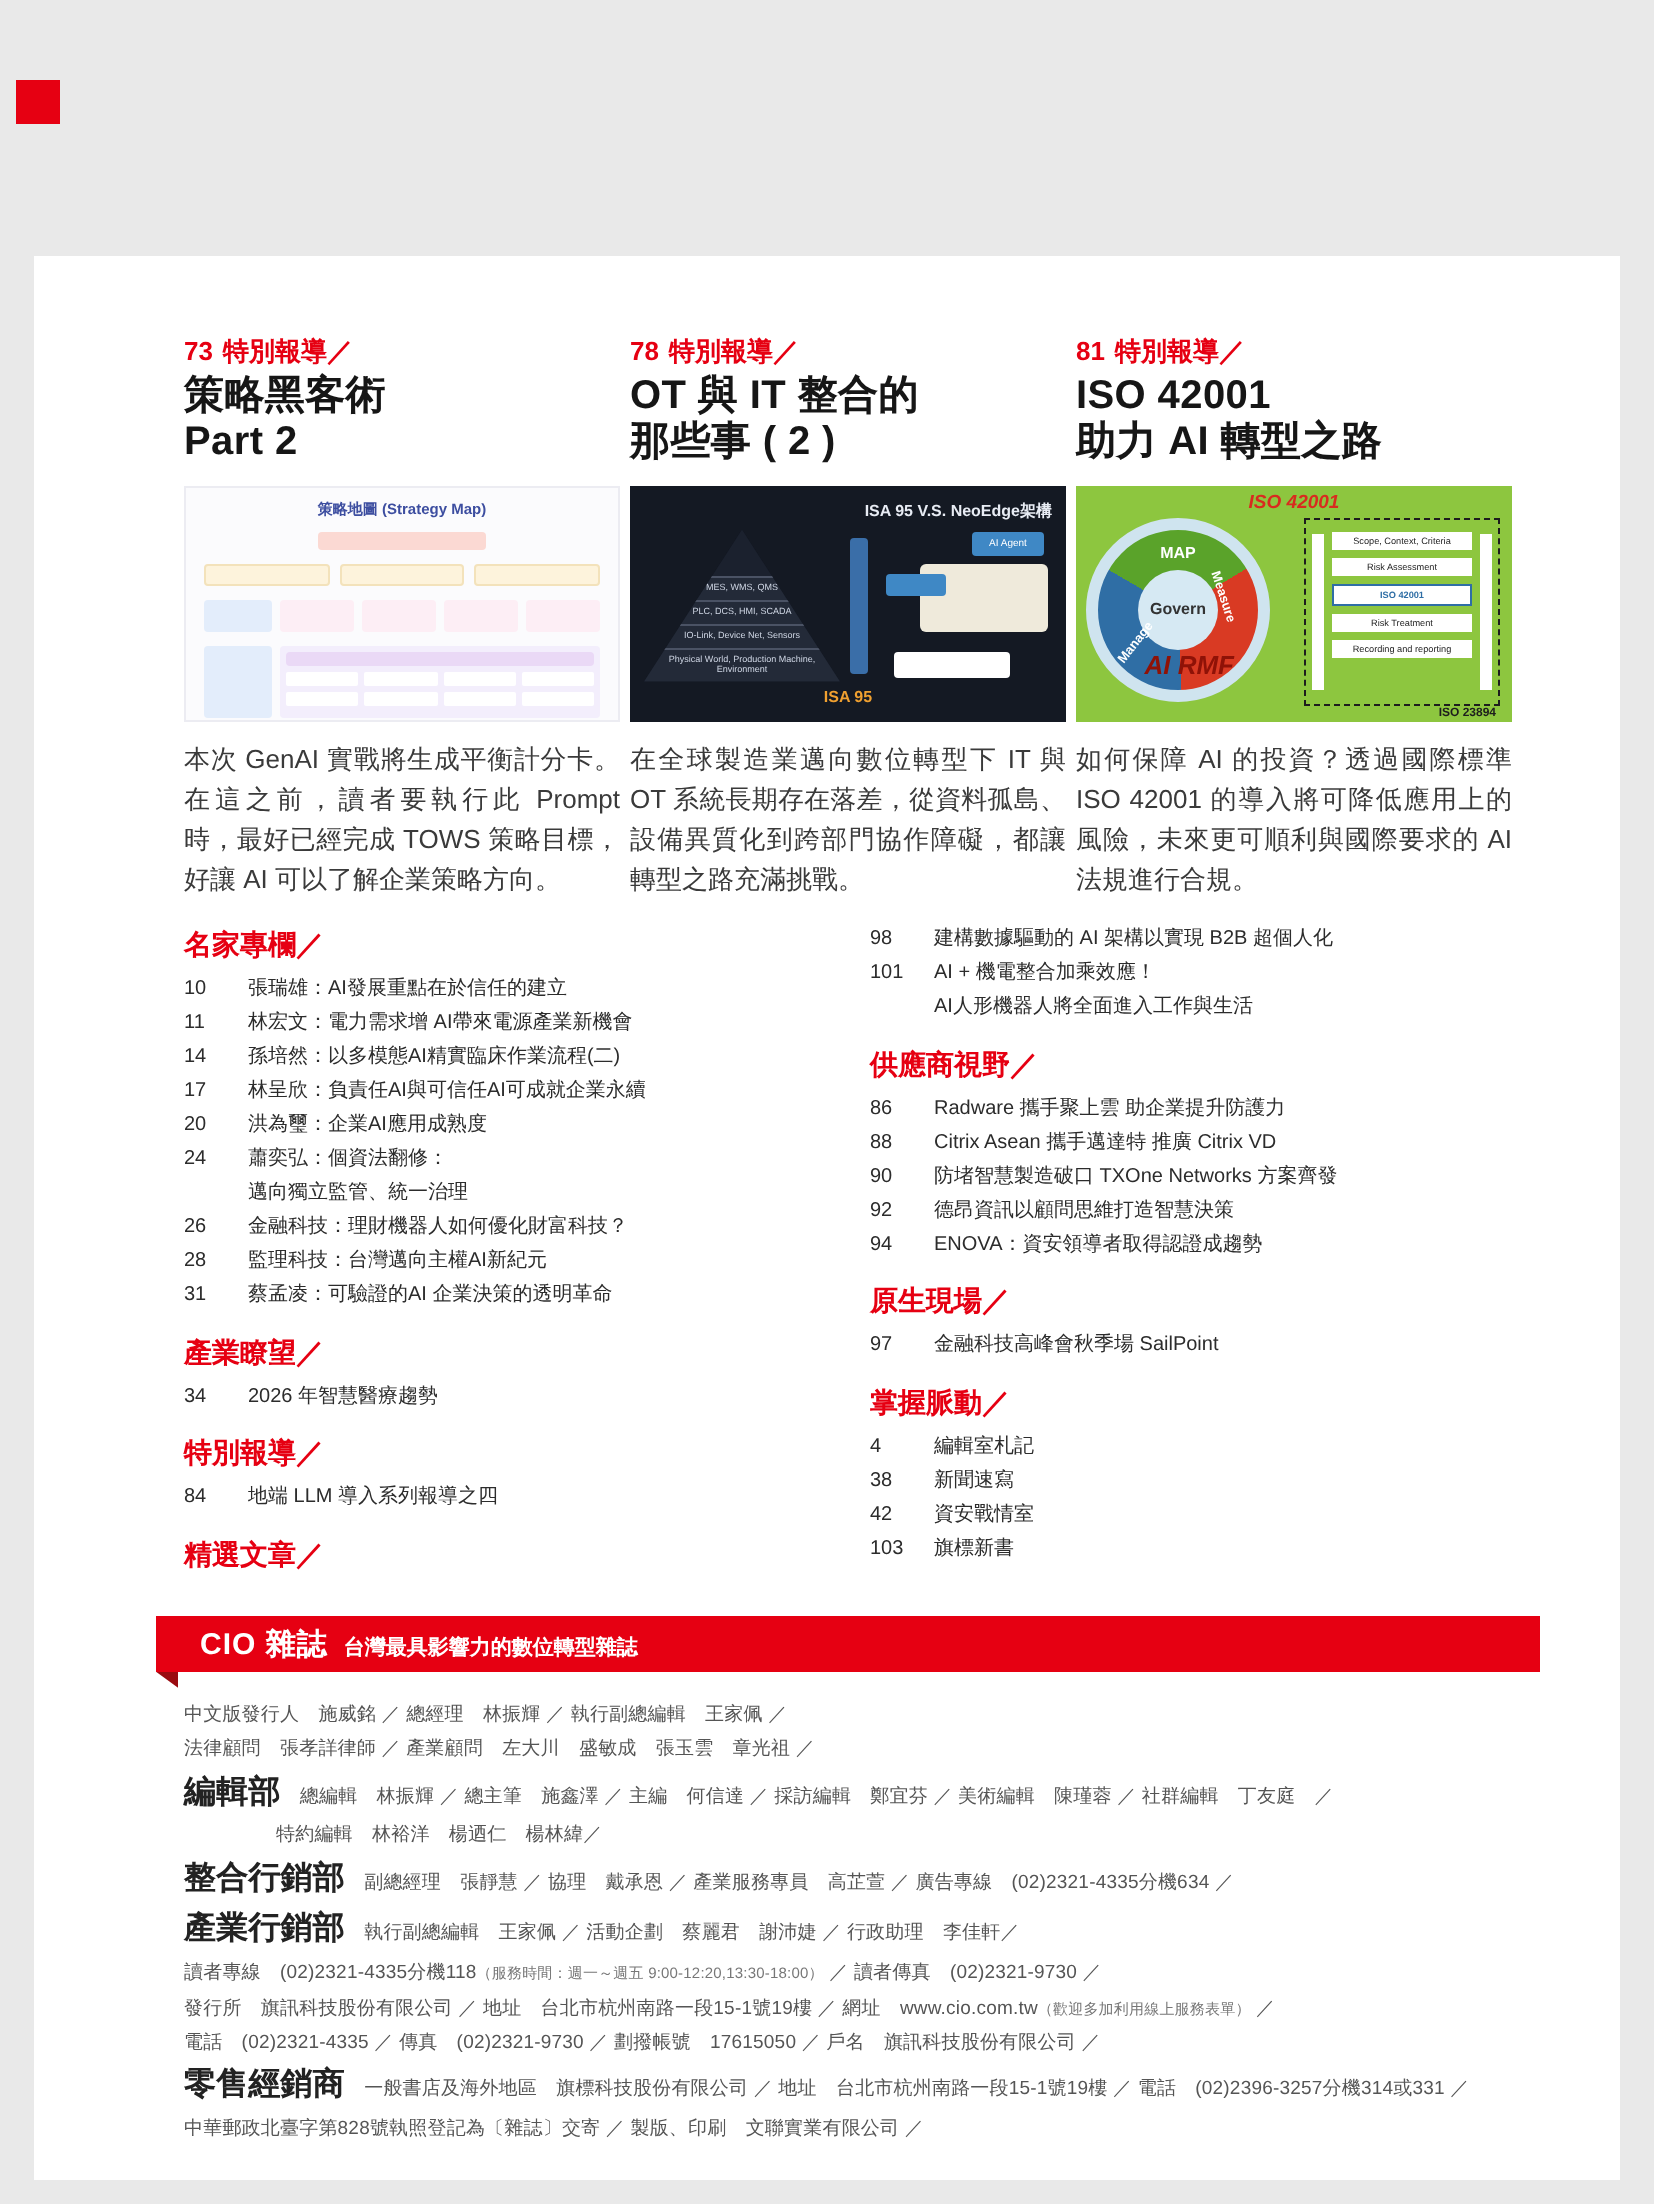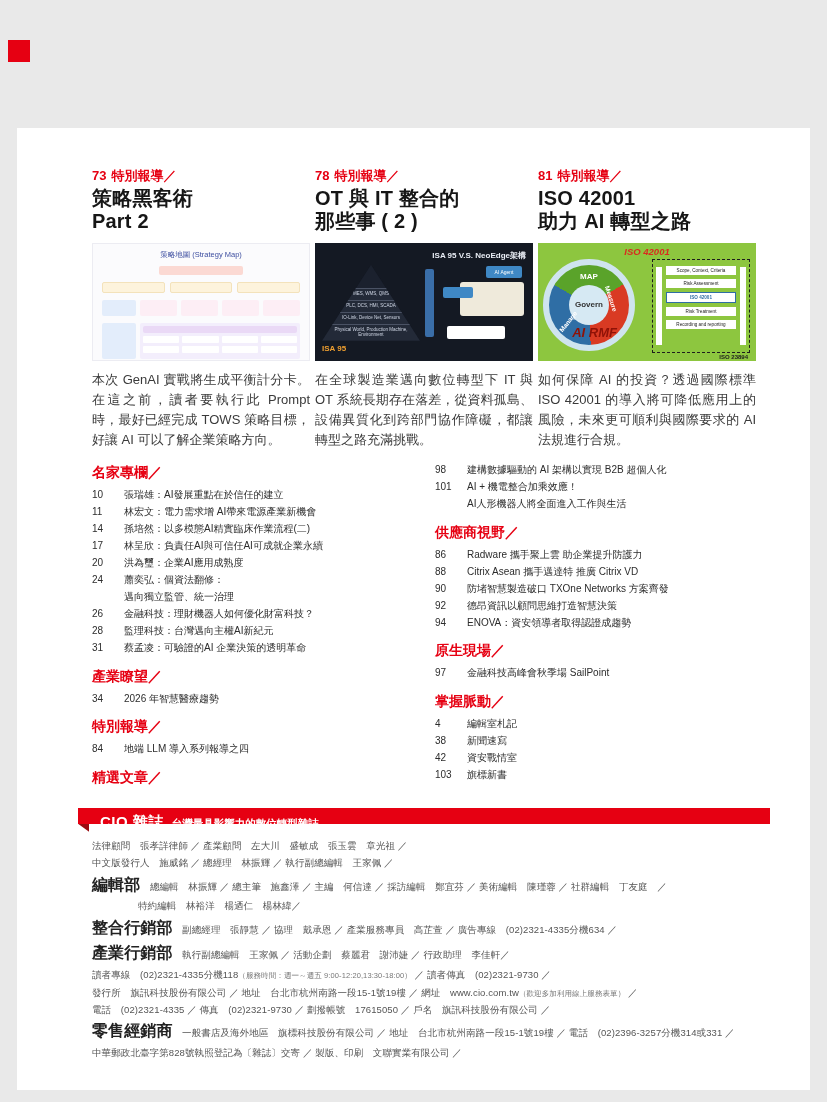--- a/index.html
+++ b/index.html
@@ -17,21 +17,21 @@
   .features{display:flex;gap:5px;}
   .feature{width:218px;}
   .feat-tag{color:#e60012;font-weight:bold;font-size:13px;line-height:1.2;}
   .feat-page{margin-right:5px;}
   .feat-title{font-size:20px;font-weight:bold;color:#161616;line-height:1.18;margin:3px 0 9px;letter-spacing:.2px;}
   .th{height:118px;position:relative;overflow:hidden;margin-bottom:9px;box-sizing:border-box;}
   .feat-desc{font-size:13px;line-height:1.55;color:#3a3a3a;text-align:justify;}
 
   
   .th-sm{background:#fbfbfd;border:1px solid #ececf2;padding:6px 9px;}
-  .sm-title{font-size:7.5px;font-weight:normal;color:#3d4ea0;text-align:center;margin-bottom:6px;}
+  .sm-title{font-size:7.5px;font-weight:bold;color:#3d4ea0;text-align:center;margin-bottom:6px;}
   .sm-center{width:42%;height:9px;background:#fbd9d3;margin:0 auto 7px;border-radius:2px;}
   .sm-row3{display:flex;gap:5px;margin-bottom:7px;}
   .sm-cell{flex:1;height:9px;background:#fdf3dc;border:1px solid #f3e2bb;border-radius:2px;}
   .sm-row4{display:flex;gap:4px;margin-bottom:7px;}
   .sm-side{width:34px;height:16px;background:#e3edfb;border-radius:2px;}
   .sm-chip{flex:1;height:16px;background:#fdeef5;border-radius:2px;}
   .sm-big{display:flex;gap:4px;}
   .sm-side.tall{height:36px;}
   .sm-panel{flex:1;background:#f3eefc;border-radius:2px;padding:3px;}
   .sm-panel-head{height:7px;background:#ead9f6;border-radius:2px;margin-bottom:3px;}
@@ -44,21 +44,21 @@
   .isa-body{display:flex;gap:5px;height:76px;}
   .isa-pyr{width:98px;height:76px;clip-path:polygon(50% 0,100% 100%,0 100%);display:flex;flex-direction:column;background:#10151f;}
   .isa-fill{flex:1;background:#1b212e;}
   .isa-band{border-top:1px solid #4a5264;background:#232a38;color:#cfd6e4;font-size:4.5px;line-height:1.1;text-align:center;padding:3px 0;}
   .isa-bar{width:9px;height:68px;background:#3a6ea8;border-radius:2px;margin-top:4px;}
   .isa-right{flex:1;position:relative;}
   .isa-chip{position:absolute;right:4px;top:1px;width:36px;height:12px;background:#3f88c5;border-radius:2px;color:#fff;font-size:5px;display:flex;align-items:center;justify-content:center;}
   .isa-panel{position:absolute;right:2px;top:17px;width:64px;height:34px;background:#efeadb;border-radius:3px;}
   .isa-chip2{position:absolute;left:4px;top:22px;width:30px;height:11px;background:#3f88c5;border-radius:2px;}
   .isa-white{position:absolute;left:8px;bottom:2px;width:58px;height:13px;background:#ffffff;border-radius:2px;}
-  .isa-foot{color:#f0a030;font-weight:bold;font-size:8px;text-align:left;margin-top:3px;}
+  .isa-foot{color:#f0a030;font-weight:bold;font-size:8px;text-align:center;margin-top:3px;}
 
   
   .th-iso{background:#8dc63f;}
   .iso-title{position:absolute;top:3px;left:50%;transform:translateX(-50%);font-size:9.5px;font-weight:bold;font-style:italic;color:#d92b1f;z-index:3;white-space:nowrap;}
   .iso-donut{position:absolute;left:5px;top:16px;width:92px;height:92px;border-radius:50%;
     background:conic-gradient(from -60deg,#5aa32a 0 33%,#d93a23 33% 66%,#2f6ea5 66% 100%);
     border:6px solid #cfe4ef;box-sizing:border-box;}
   .iso-hole{position:absolute;left:50%;top:50%;transform:translate(-50%,-50%);width:40px;height:40px;border-radius:50%;background:#d6e9f3;color:#333;font-weight:bold;font-size:8px;display:flex;align-items:center;justify-content:center;}
   .iso-lbl{position:absolute;color:#fff;font-weight:bold;}
   .iso-map{top:7px;left:50%;transform:translateX(-50%);font-size:8px;}
@@ -77,21 +77,21 @@
   .toc{display:flex;gap:13px;margin-top:14px;}
   .toc-col-left{width:330px;}
   .toc-col-right{flex:1;}
   .toc-heading{color:#e60012;font-weight:bold;font-size:14px;margin:13px 0 7px;}
   .toc-section:first-child .toc-heading{margin-top:0;}
   .toc-item{display:flex;font-size:10px;line-height:1.25;margin-bottom:4.5px;color:#2c2c2c;}
   .toc-page{width:32px;flex:0 0 32px;color:#2c2c2c;}
   .toc-text{flex:1;}
 
   
-  .masthead{position:relative;margin-top:14px;margin-left:-14px;height:16px;background:#e60012;color:#fff;display:flex;align-items:baseline;padding:0 0 0 22px;box-sizing:border-box;}
+  .masthead{position:relative;margin-top:14px;margin-left:-14px;height:28px;background:#e60012;color:#fff;display:flex;align-items:baseline;padding:0 0 0 22px;box-sizing:border-box;}
   .masthead-inner{display:flex;align-items:baseline;gap:8px;position:relative;top:5px;}
   .mast-brand{font-size:15px;font-weight:bold;letter-spacing:.5px;}
   .mast-tagline{font-size:10.5px;font-weight:bold;}
   .masthead::before{content:'';position:absolute;left:0;top:100%;width:11px;height:8px;background:#9a0b10;clip-path:polygon(0 0,100% 0,100% 100%);}
 
   
   .credits{margin-top:16px;}
   .credit-line{font-size:9.5px;color:#555;line-height:1.3;margin-bottom:5px;letter-spacing:.1px;}
   .credit-line.indent{padding-left:46px;}
   .credit-line .cb{font-weight:bold;font-size:16px;color:#222;}
@@ -340,22 +340,22 @@
       </div>
 
       <div class="masthead">
         <div class="masthead-inner">
           <span class="mast-brand">CIO 雜誌</span>
           <span class="mast-tagline">台灣最具影響力的數位轉型雜誌</span>
         </div>
       </div>
 
       <div class="credits" id="credits">
+          <div class="credit-line"><span>中文版發行人　施威銘 ／ 總經理　林振輝 ／ 執行副總編輯　王家佩 ／</span></div>
           <div class="credit-line"><span>法律顧問　張孝詳律師 ／ 產業顧問　左大川　盛敏成　張玉雲　章光祖 ／</span></div>
-          <div class="credit-line"><span>中文版發行人　施威銘 ／ 總經理　林振輝 ／ 執行副總編輯　王家佩 ／</span></div>
           <div class="credit-line"><span class="cb">編輯部</span><span>　總編輯　林振輝 ／ 總主筆　施鑫澤 ／ 主編　何信達 ／ 採訪編輯　鄭宜芬 ／ 美術編輯　陳瑾蓉 ／ 社群編輯　丁友庭　／</span></div>
           <div class="credit-line indent"><span>特約編輯　林裕洋　楊迺仁　楊林緯／</span></div>
           <div class="credit-line"><span class="cb">整合行銷部</span><span>　副總經理　張靜慧 ／ 協理　戴承恩 ／ 產業服務專員　高芷萱 ／ 廣告專線　(02)2321-4335分機634 ／</span></div>
           <div class="credit-line"><span class="cb">產業行銷部</span><span>　執行副總編輯　王家佩 ／ 活動企劃　蔡麗君　謝沛婕 ／ 行政助理　李佳軒／</span></div>
           <div class="credit-line"><span>讀者專線　(02)2321-4335分機118</span><span class=" csm">（服務時間：週一～週五 9:00-12:20,13:30-18:00）</span><span> ／ 讀者傳真　(02)2321-9730 ／</span></div>
           <div class="credit-line"><span>發行所　旗訊科技股份有限公司 ／ 地址　台北市杭州南路一段15-1號19樓 ／ 網址　www.cio.com.tw</span><span class=" csm">（歡迎多加利用線上服務表單）</span><span> ／</span></div>
           <div class="credit-line"><span>電話　(02)2321-4335 ／ 傳真　(02)2321-9730 ／ 劃撥帳號　17615050 ／ 戶名　旗訊科技股份有限公司 ／</span></div>
           <div class="credit-line"><span class="cb">零售經銷商</span><span>　一般書店及海外地區　旗標科技股份有限公司 ／ 地址　台北市杭州南路一段15-1號19樓 ／ 電話　(02)2396-3257分機314或331 ／</span></div>
           <div class="credit-line"><span>中華郵政北臺字第828號執照登記為〔雜誌〕交寄 ／ 製版、印刷　文聯實業有限公司 ／</span></div>
         </div>

